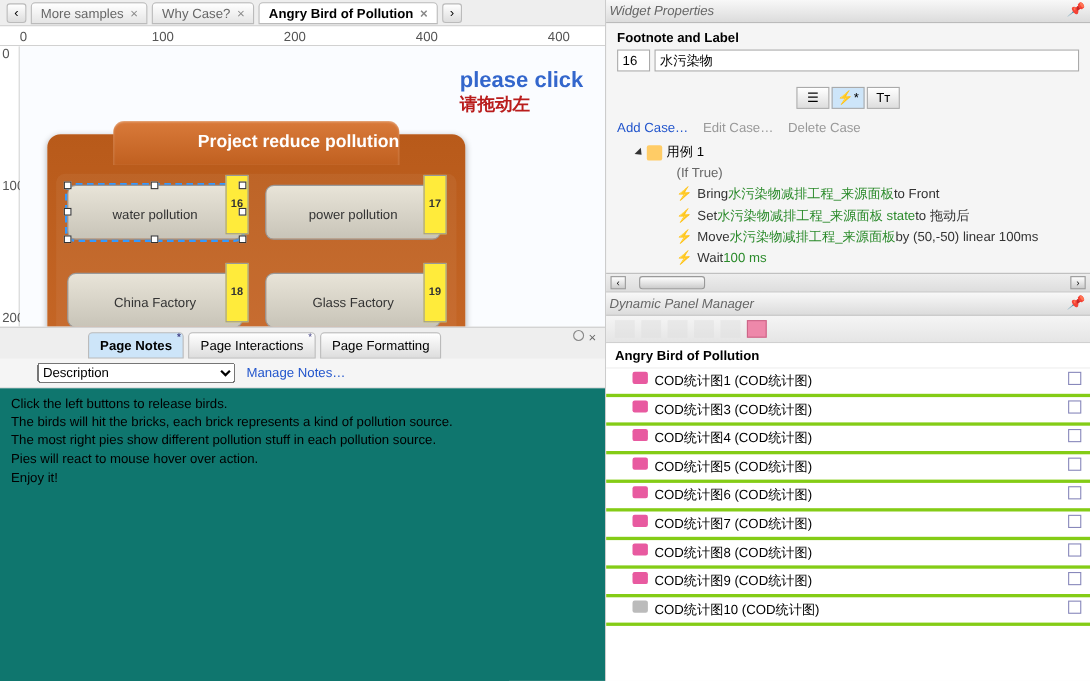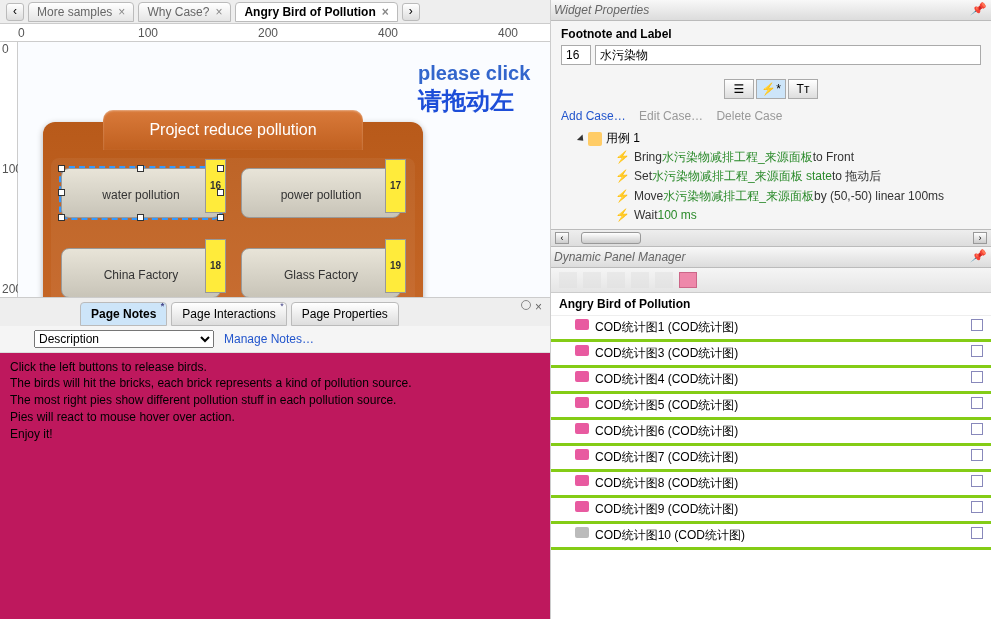--- a/index.html
+++ b/index.html
@@ -12,36 +12,36 @@
 .tab.active { background: #fff; color: #000; font-weight: bold; }
 .tab-close { margin-left: 6px; color: #888; cursor: pointer; }
 .ruler { height: 18px; background: #fff; border-bottom: 1px solid #ccc; position: relative; font-size: 9px; color: #555; }
 .ruler span { position: absolute; top: 2px; }
 .canvas-wrap { flex: 1; position: relative; background: #fff; overflow: hidden; }
 .vruler { position: absolute; left: 0; top: 0; width: 18px; height: 100%; background: #fff; border-right: 1px solid #ccc; font-size: 9px; color: #555; }
 .vruler span { position: absolute; left: 2px; writing-mode: horizontal-tb; }
 .canvas { position: absolute; left: 18px; top: 0; right: 0; bottom: 0; background: #fafcff; }
 .proto-text { position: absolute; left: 400px; top: 20px; text-align: left; }
 .proto-text .en { color: #3366cc; font-size: 20px; font-weight: bold; }
-.proto-text .zh { color: #1d4ed8; font-size: 24px; font-weight: bold; }
+.proto-text .zh { color: #b91c1c; font-size: 16px; font-weight: bold; }
 .panel-widget { position: absolute; left: 25px; top: 80px; width: 380px; height: 250px; background: linear-gradient(#b85a1a,#c96a2a); border-radius: 12px; box-shadow: 0 2px 6px rgba(0,0,0,0.3); }
-.panel-header { width: 260px; height: 40px; background: linear-gradient(#d97a3a,#c06020); border-radius: 10px 10px 0 0; margin: -12px auto 0; text-align: center; line-height: 40px; color: #fff; font-size: 16px; font-weight: normal; box-shadow: inset 0 1px 2px rgba(255,255,255,0.4); }
+.panel-header { width: 260px; height: 40px; background: linear-gradient(#d97a3a,#c06020); border-radius: 10px 10px 0 0; margin: -12px auto 0; text-align: right; line-height: 40px; color: #fff; font-size: 16px; font-weight: bold; box-shadow: inset 0 1px 2px rgba(255,255,255,0.4); }
 .panel-body { background: rgba(255,255,255,0.05); border-radius: 8px; margin: 8px; padding: 8px; height: 200px; position: relative; }
 .wbtn { position: absolute; width: 160px; height: 50px; background: linear-gradient(#e8e4d8,#c8c4b8); border: 1px solid #999; border-radius: 8px; text-align: center; line-height: 50px; font-size: 14px; color: #333; cursor: pointer; }
 .wbtn.selected { outline: 2px dashed #3399ff; }
 .handle { position: absolute; width: 7px; height: 7px; background: #fff; border: 1px solid #333; }
 .fn-badge { position: absolute; background: #ffeb3b; border: 1px solid #999; padding: 1px 4px; font-size: 10px; font-weight: bold; }
 .bottom-tabs { display: flex; background: #eee; border-top: 1px solid #ccc; padding: 4px 80px 0; }
 .btab { background: linear-gradient(#fff,#ddd); border: 1px solid #bbb; border-radius: 4px 4px 0 0; padding: 4px 10px; margin-right: 4px; cursor: pointer; position: relative; text-align: center; }
 .btab.active { background: #cde5f9; font-weight: bold; }
 .btab .star { position: absolute; top: -2px; right: 2px; color: #448; font-size: 9px; }
 .notes-bar { display: flex; align-items: center; padding: 4px 8px; background: #f5f5f5; border-bottom: 1px solid #ddd; }
 .notes-bar select { width: 180px; margin-left: 26px; }
 .notes-bar a { color: #2255cc; margin-left: 10px; cursor: pointer; }
-.notes-text { flex: 1; padding: 6px 10px; background: #be185d; font-size: 13px; line-height: 1.4; overflow: auto; }
+.notes-text { flex: 1; padding: 6px 10px; background: #0f766e; font-size: 13px; line-height: 1.4; overflow: auto; }
 .panel-title-bar { background: linear-gradient(#f8f8f8,#dcdcdc); border-bottom: 1px solid #bbb; text-align: left; padding: 3px; font-style: italic; color: #666; position: relative; }
 .panel-title-bar .pin { position: absolute; right: 6px; top: 2px; cursor: pointer; }
 .wp-section { padding: 6px 10px; }
 .wp-label { font-weight: bold; margin-bottom: 4px; }
 .wp-inputs { display: flex; gap: 4px; }
 .wp-inputs input { border: 1px solid #aaa; padding: 2px 4px; }
 .fn-num { width: 30px; }
 .fn-label { flex: 1; }
 .wp-tabs { display: flex; justify-content: center; gap: 2px; margin: 8px 0; }
 .wp-tab { width: 30px; height: 20px; background: linear-gradient(#fff,#ddd); border: 1px solid #aaa; text-align: center; line-height: 18px; cursor: pointer; }
@@ -148,21 +148,21 @@
       <span class="pin-icon"></span>
       <span style="cursor:pointer;color:#666">×</span>
     </span>
     <div class="btab active">
       <span>Page Notes</span><span class="star">*</span>
     </div>
     <div class="btab">
       <span>Page Interactions</span><span class="star">*</span>
     </div>
     <div class="btab">
-      <span>Page Properties</span>
+      <span>Page Formatting</span>
     </div>
   </div>
   <div class="notes-bar">
     <select>
       <option>Description</option>
     </select>
     <a>Manage Notes…</a>
   </div>
   <div class="notes-text">
     <div>Click the left buttons to release birds.</div>
@@ -194,20 +194,23 @@
     <a>Add Case…</a>
     <a class="disabled">Edit Case…</a>
     <a class="disabled">Delete Case</a>
   </div>
   <div class="tree">
     <div class="tree-row" style="padding-left:18px">
       <span class="tri"></span>
       <span class="ev-icon" style="background:#fc6"></span>
       <span>用例 1</span>
     </div>
+    <div class="tree-row" style="padding-left:54px;color:#666">
+      <span>(If True)</span>
+    </div>
     <div id="actions-container">
         <div class="tree-row" style="padding-left: 54px;">
           <span class="bolt">⚡</span>
           <span class="action-text">Bring </span>
           <span class="action-link">水污染物减排工程_来源面板</span>
           <span class="action-text"> to Front</span>
         </div>
         <div class="tree-row" style="padding-left: 54px;">
           <span class="bolt">⚡</span>
           <span class="action-text">Set </span>

